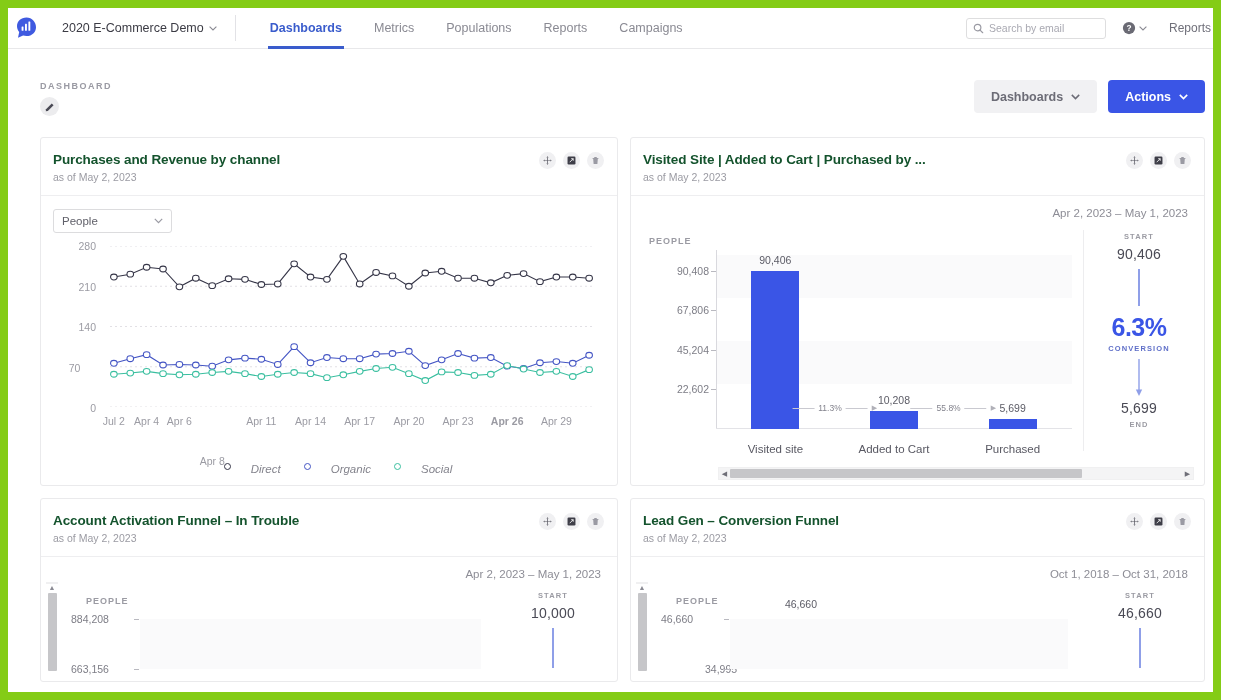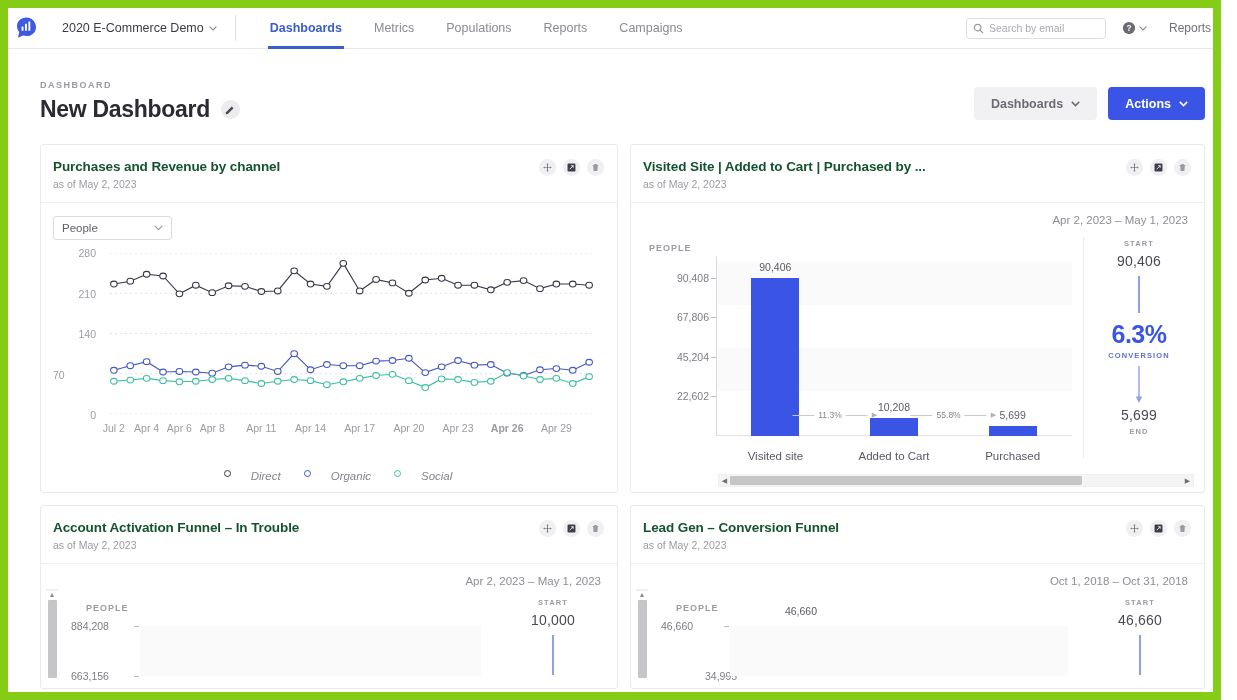--- a/index.html
+++ b/index.html
@@ -252,21 +252,20 @@
               </svg>
         </span>
       </div>
     </div>
   </div>
 
   <div class="dashhead">
     <div>
       <div class="eyebrow">DASHBOARD</div>
       <div class="pagetitle">
-        <span>New Dashboard</span>
         <span class="edit-pencil">
           <svg width="10" height="10" viewBox="0 0 12 12">
                 <path d="M1.2 8.6 L8.1 1.7 L10.3 3.9 L3.4 10.8 L0.9 11.1 Z" fill="#4a4a55"></path>
               </svg>
         </span>
       </div>
     </div>
     <div class="head-actions">
       <button class="btn btn-light">
         <span>Dashboards</span>
@@ -425,28 +424,28 @@
                   <ellipse cx="445.1034482758621" cy="127.28571428571428" rx="3.4" ry="2.9" fill="#ffffff" stroke="#3bbfa0" stroke-width="1.1" vector-effect="non-scaling-stroke"></ellipse>
                   <ellipse cx="462.06896551724134" cy="126.12857142857143" rx="3.4" ry="2.9" fill="#ffffff" stroke="#3bbfa0" stroke-width="1.1" vector-effect="non-scaling-stroke"></ellipse>
                   <ellipse cx="479.0344827586207" cy="131.3357142857143" rx="3.4" ry="2.9" fill="#ffffff" stroke="#3bbfa0" stroke-width="1.1" vector-effect="non-scaling-stroke"></ellipse>
                   <ellipse cx="496" cy="124.39285714285714" rx="3.4" ry="2.9" fill="#ffffff" stroke="#3bbfa0" stroke-width="1.1" vector-effect="non-scaling-stroke"></ellipse>
                 </svg>
           </div>
           <div id="lcyticks">
                 <div class="ytick" style="top: 0px; left: 0px; width: 50px; text-align: right; position: absolute; right: auto;">280</div>
                 <div class="ytick" style="top: 40.5px; left: 0px; width: 50px; text-align: right; position: absolute; right: auto;">210</div>
                 <div class="ytick" style="top: 81px; left: 0px; width: 50px; text-align: right; position: absolute; right: auto;">140</div>
-                <div class="ytick" style="top: 121.5px; left: 0px; width: 50px; text-align: left; position: absolute; right: auto;">70</div>
+                <div class="ytick" style="top: 121.5px; left: 0px; width: 50px; text-align: center; position: absolute; right: auto;">70</div>
                 <div class="ytick" style="top: 162px; left: 0px; width: 50px; text-align: right; position: absolute; right: auto;">0</div>
               </div>
           <div class="xlabels" id="lcxlabels">
                 <span class="xlabel" style="left: 0.8%;">Jul 2</span>
                 <span class="xlabel" style="left: 7.58621%;">Apr 4</span>
                 <span class="xlabel" style="left: 14.3724%;">Apr 6</span>
-                <span class="xlabel" style="left: 21.1586%;">Apr 8</span>
+                <span class="xlabel" style="left: 21.1586%; margin-top: 40px;">Apr 8</span>
                 <span class="xlabel" style="left: 31.3379%;">Apr 11</span>
                 <span class="xlabel" style="left: 41.5172%;">Apr 14</span>
                 <span class="xlabel" style="left: 51.6966%;">Apr 17</span>
                 <span class="xlabel" style="left: 61.8759%;">Apr 20</span>
                 <span class="xlabel" style="left: 72.0552%;">Apr 23</span>
                 <span class="xlabel" style="left: 82.2345%; font-weight: bold;">Apr 26</span>
                 <span class="xlabel" style="left: 92.4138%;">Apr 29</span>
               </div>
         </div>
 

